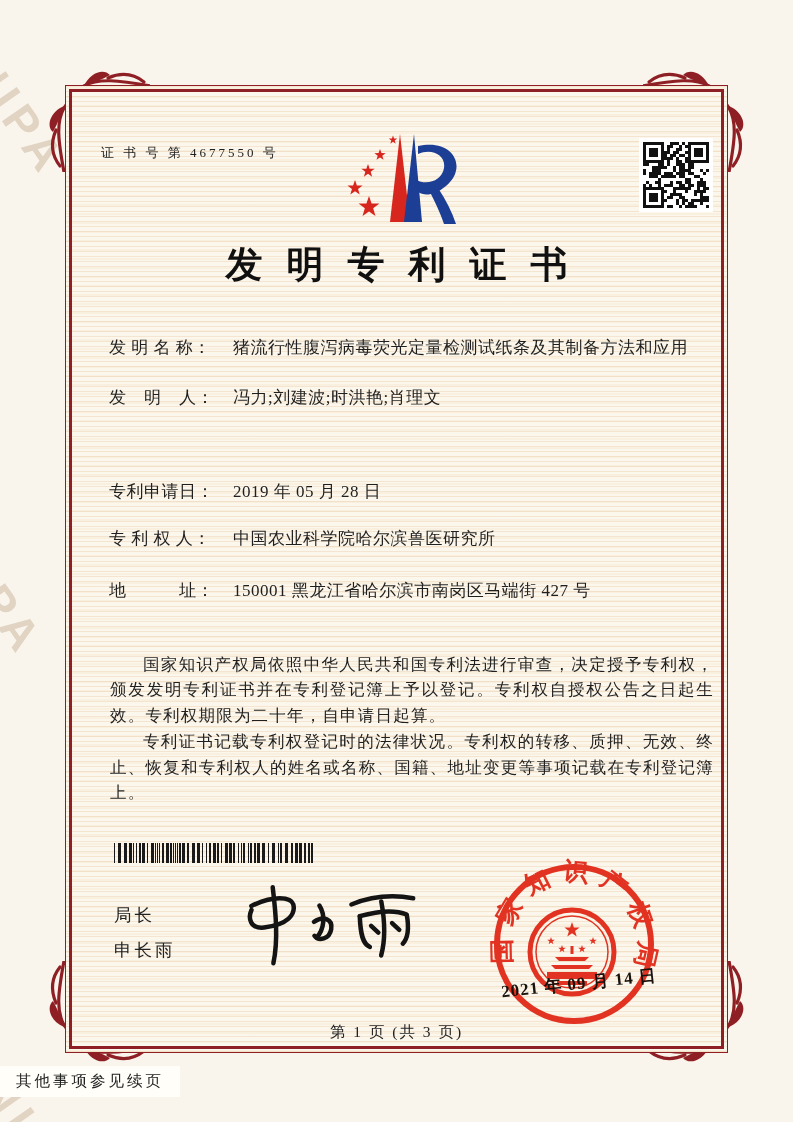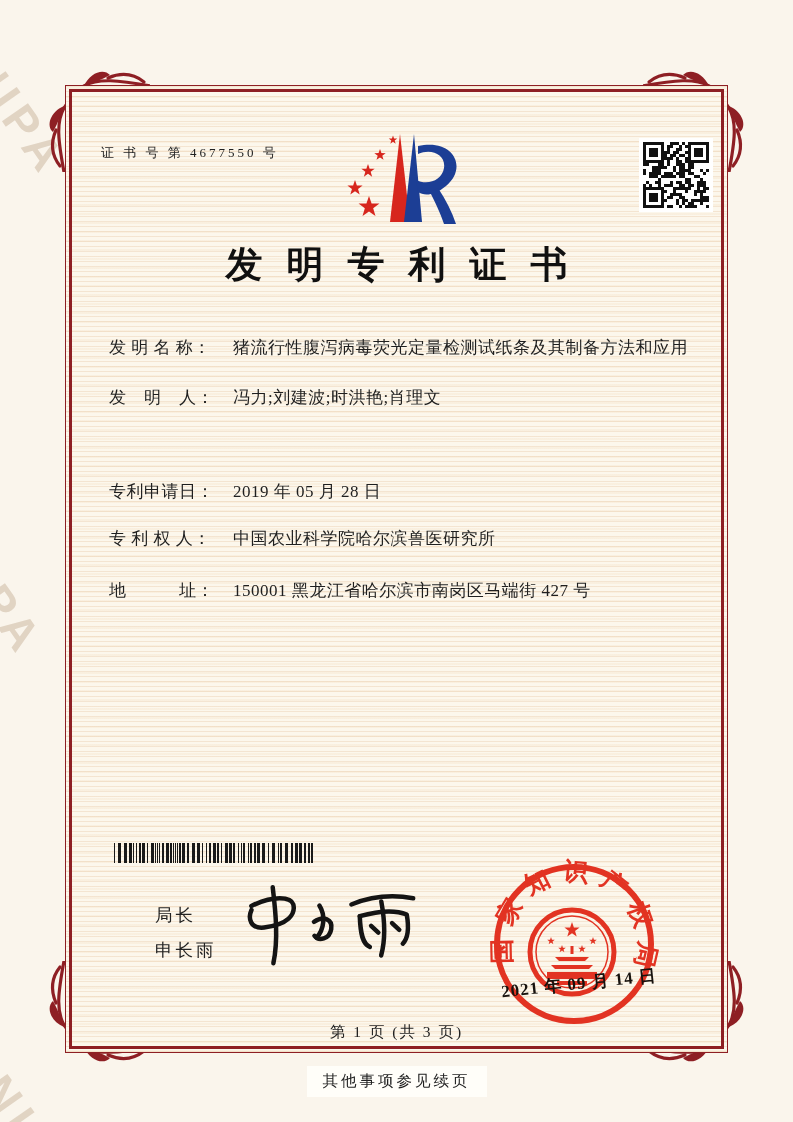--- a/index.html
+++ b/index.html
@@ -37,32 +37,32 @@
   .line2{position:absolute;left:161px;top:27px;}
 
   .body-text{position:absolute;left:44px;top:566px;width:604px;font-size:16.5px;line-height:25.4px;
              letter-spacing:1.2px;text-align:justify;}
   .body-text p{margin:0;text-indent:2em;}
   .body-text p + p{margin-top:1px;}
 
   .barcode{position:absolute;left:48px;top:757px;line-height:0;}
 
   .director{position:absolute;left:48px;font-family:"Liberation Sans","DejaVu Sans",sans-serif;
-            font-size:17.5px;letter-spacing:3px;color:#222;margin-left:41px;}
+            font-size:17.5px;letter-spacing:3px;color:#222;}
   .director.t1{top:817px;}
   .director.t2{top:852px;}
   .signature{position:absolute;left:168px;top:793px;transform:rotate(-2deg);}
 
   .seal{position:absolute;left:408px;top:758px;}
   .seal-date{position:absolute;left:408px;top:886px;width:210px;text-align:center;font-size:17px;
              letter-spacing:1px;color:#17120e;transform:rotate(-6deg);font-weight:bold;}
 
   .page-info{position:absolute;left:0;right:0;top:936px;text-align:center;font-size:15.5px;letter-spacing:2px;color:#222;}
 
-  .cont-note{position:absolute;left:0;right:0;top:1066px;text-align:center;pointer-events:none;}
+  .cont-note{position:absolute;left:0;right:0;top:1066px;text-align:left;pointer-events:none;}
   .cont-note span{display:inline-block;background:#fffef9;padding:5px 16px;font-size:15.5px;letter-spacing:3px;color:#222;}
 
   .seal-ring{fill:none;stroke:#e23322;stroke-width:6;}
   .seal-char{fill:#e23322;font-size:25px;font-weight:bold;letter-spacing:11px;
              font-family:"Liberation Serif","DejaVu Serif",serif;}
   .sig-stroke{fill:none;stroke:#141414;stroke-width:4.5;stroke-linecap:round;stroke-linejoin:round;}
   .fl{stroke:#8e1f24;stroke-width:3.2;fill:none;stroke-linecap:round;}
   .flf{fill:#8e1f24;stroke:none;}
 </style>
 </head>
@@ -323,20 +323,24 @@
     <div class="row" style="top:394px">
       <span class="lbl">专利申请日：</span><span>2019 年 05 月 28 日</span>
     </div>
     <div class="row" style="top:441px">
       <span class="lbl">专 利 权 人：</span><span>中国农业科学院哈尔滨兽医研究所</span>
     </div>
     <div class="row" style="top:493px">
       <span class="lbl">地　　　址：</span><span>150001 黑龙江省哈尔滨市南岗区马端街 427 号</span>
     </div>
 
+    <div class="body-text">
+      <p>国家知识产权局依照中华人民共和国专利法进行审查，决定授予专利权，颁发发明专利证书并在专利登记簿上予以登记。专利权自授权公告之日起生效。专利权期限为二十年，自申请日起算。</p>
+      <p>专利证书记载专利权登记时的法律状况。专利权的转移、质押、无效、终止、恢复和专利权人的姓名或名称、国籍、地址变更等事项记载在专利登记簿上。</p>
+    </div>
 
     <div class="barcode">
       <svg width="202" height="20" viewBox="0 0 202 20">
           <g class="bars">
             <rect x="0" y="0" width="1" height="20" fill="#1a1a1a"></rect>
             <rect x="4" y="0" width="3" height="20" fill="#1a1a1a"></rect>
             <rect x="10" y="0" width="3" height="20" fill="#1a1a1a"></rect>
             <rect x="15" y="0" width="3" height="20" fill="#1a1a1a"></rect>
             <rect x="19" y="0" width="1" height="20" fill="#1a1a1a"></rect>
             <rect x="22" y="0" width="1" height="20" fill="#1a1a1a"></rect>

